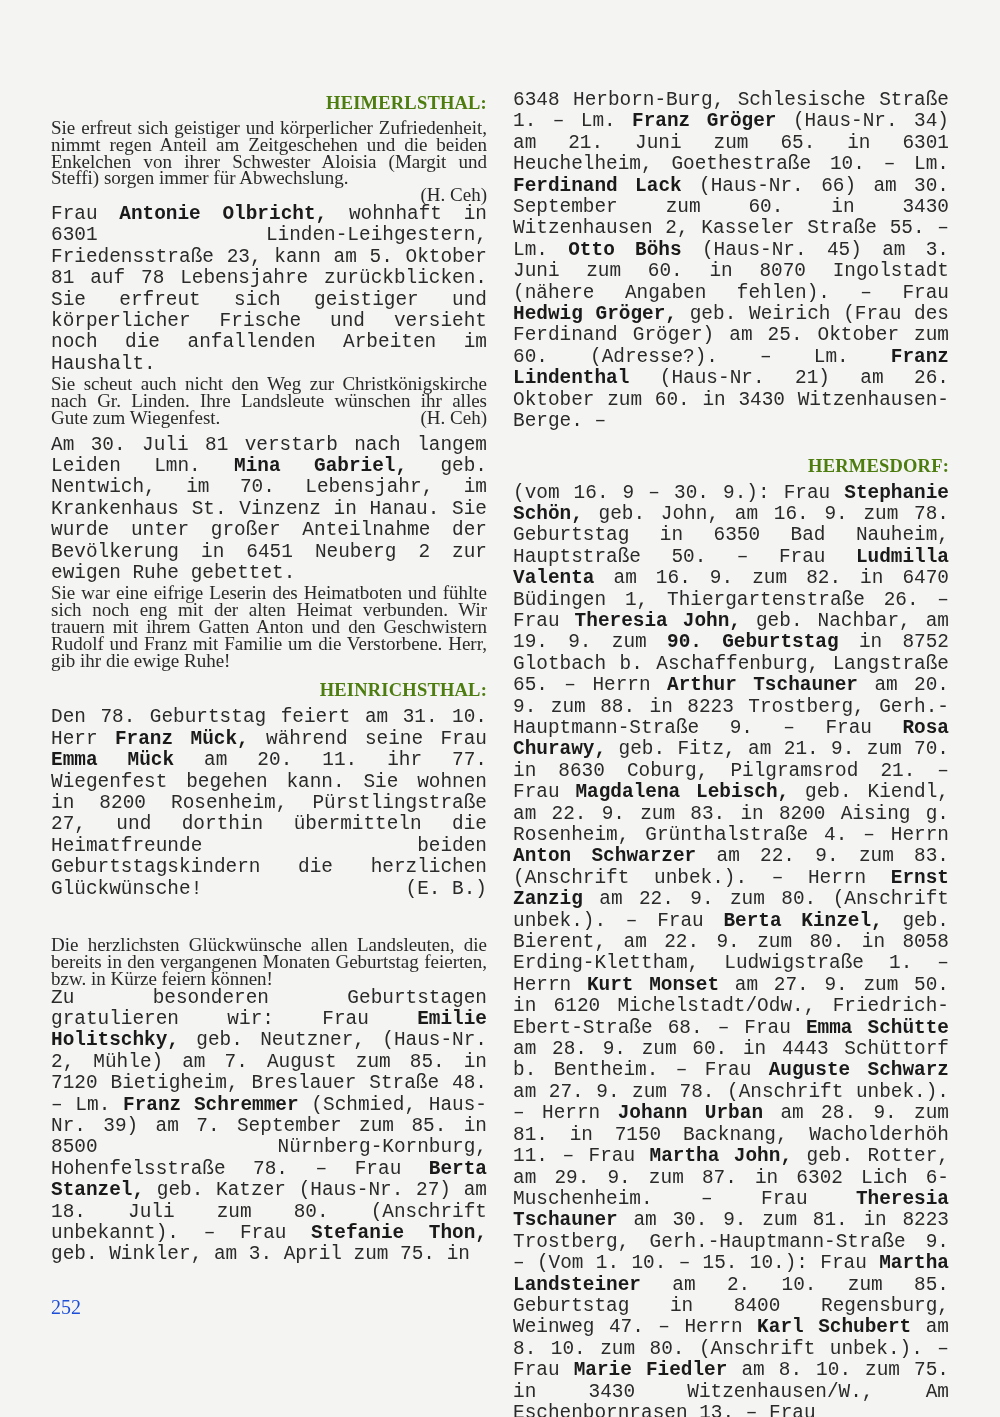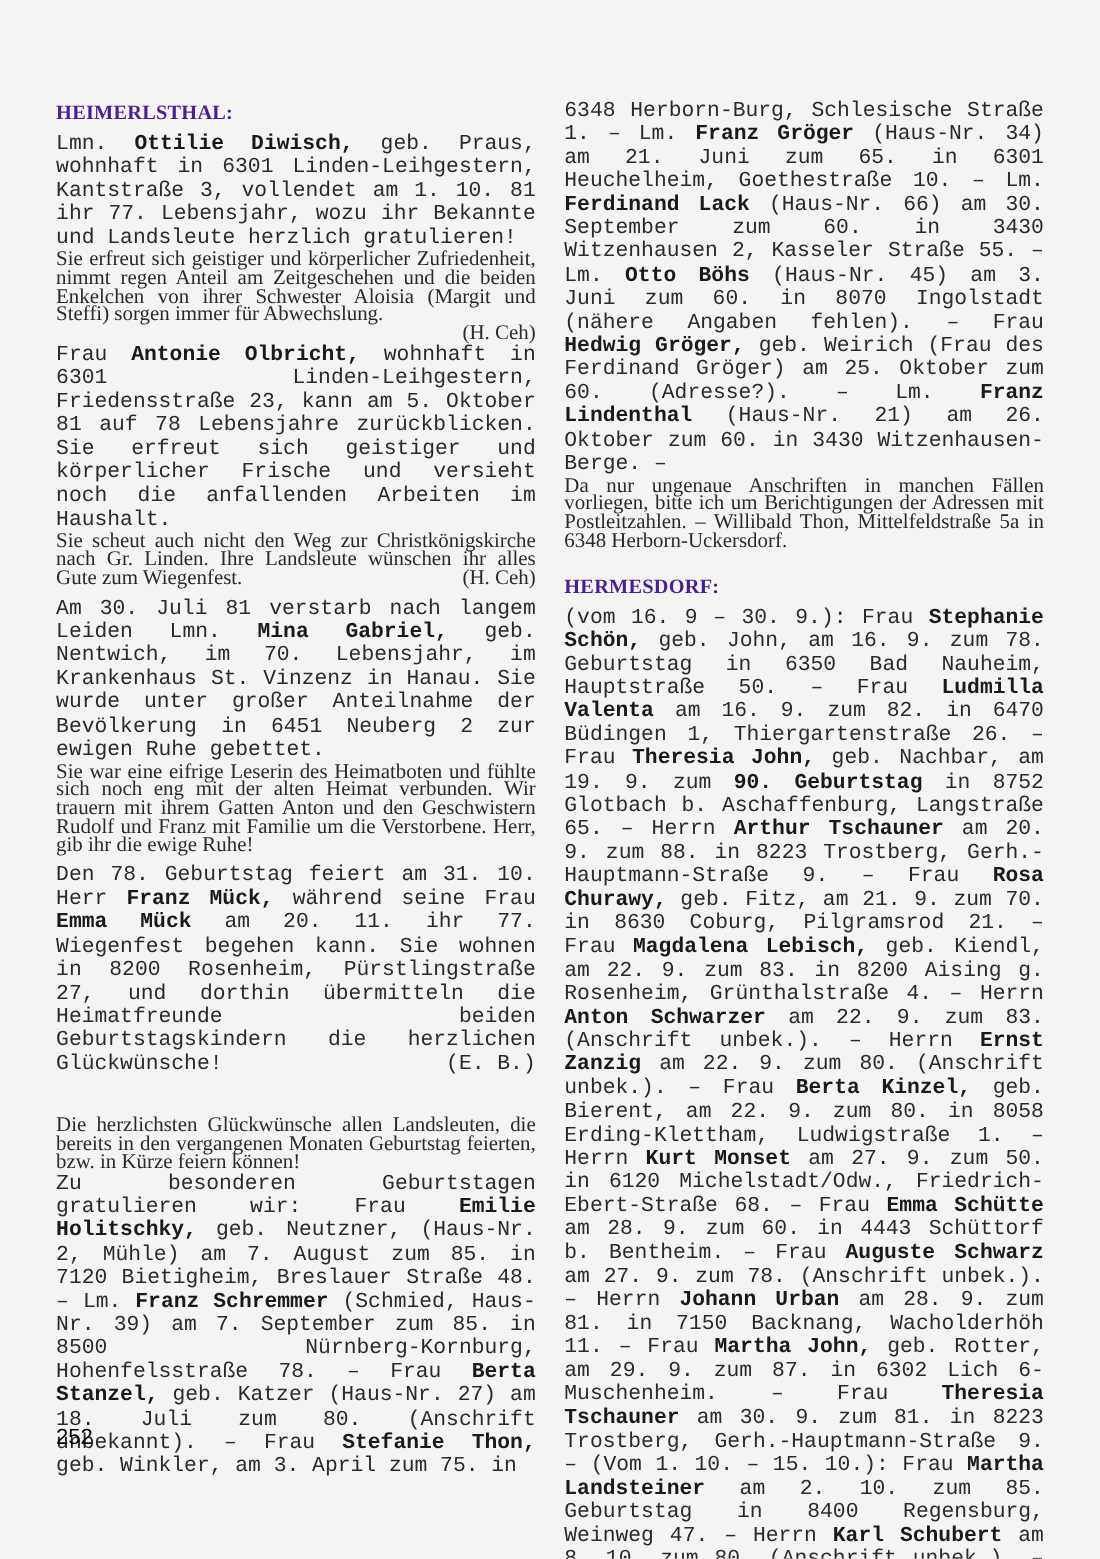--- a/index.html
+++ b/index.html
@@ -18,21 +18,22 @@
   }
   .col-left { left: 51px; }
   .col-right { left: 513px; top: 90px; }
   .heading {
     font-family: "Liberation Serif", "DejaVu Serif", serif;
     font-weight: bold;
     font-size: 18.5px;
     letter-spacing: 0.2px;
     margin: 0 0 4px 0;
     line-height: 26px;
-    color: #4c1d95;
+    color: #4d7c0f;
+    text-align: right;
   }
   .p-main {
     font-family: Liberation Mono, monospace;
     font-size: 19.4px;
     line-height: 21.4px;
     text-align: justify;
     margin: 0;
     hyphens: manual;
   }
   .p-small {
@@ -44,56 +45,55 @@
   }
   .sig { text-align: right; display: block; }
   .sig-inline { float: right; }
   b { font-weight: bold; color: #1a1a1a; }
   .gap-s { height: 8px; }
   .gap-m { height: 20px; }
   .gap-l { height: 36px; }
   .page-number {
     position: absolute;
     left: 51px; top: 1296px;
-    font-family: Liberation Sans, sans-serif;
+    font-family: Liberation Serif, serif;
     font-size: 20px;
-    color: #000000;
+    color: #1d4ed8;
   }
 </style>
 </head>
 <body>
 
 <div class="col col-left">
 
   <div class="heading">HEIMERLSTHAL:</div>
 
-  <p class="p-main"><span>Lmn. </span><b>Ottilie Diwisch,</b><span> geb. Praus, wohnhaft in 6301 Linden-Leihgestern, Kantstraße 3, vollendet am 1. 10. 81 ihr 77. Lebensjahr, wozu ihr Bekannte und Landsleute herzlich gratulieren!</span></p>
   <p class="p-small"><span>Sie erfreut sich geistiger und körperlicher Zufriedenheit, nimmt regen Anteil am Zeitgeschehen und die beiden Enkelchen von ihrer Schwester Aloisia (Margit und Steffi) sorgen immer für Abwechslung.</span><span class="sig">(H. Ceh)</span></p>
 
   <p class="p-main"><span>Frau </span><b>Antonie Olbricht,</b><span> wohnhaft in 6301 Linden-Leihgestern, Friedensstraße 23, kann am 5. Oktober 81 auf 78 Lebensjahre zurückblicken. Sie erfreut sich geistiger und körperlicher Frische und versieht noch die anfallenden Arbeiten im Haushalt.</span></p>
   <p class="p-small"><span>Sie scheut auch nicht den Weg zur Christkönigskirche nach Gr. Linden. Ihre Landsleute wünschen ihr alles Gute zum Wiegenfest.</span> <span class="sig-inline">(H. Ceh)</span></p>
 
   <div class="gap-s"></div>
 
   <p class="p-main"><span>Am 30. Juli 81 verstarb nach langem Leiden Lmn. </span><b>Mina Gabriel,</b><span> geb. Nentwich, im 70. Lebensjahr, im Krankenhaus St. Vinzenz in Hanau. Sie wurde unter großer Anteilnahme der Bevölkerung in 6451 Neuberg 2 zur ewigen Ruhe gebettet.</span></p>
   <p class="p-small"><span>Sie war eine eifrige Leserin des Heimatboten und fühlte sich noch eng mit der alten Heimat verbunden. Wir trauern mit ihrem Gatten Anton und den Geschwistern Rudolf und Franz mit Familie um die Verstorbene. Herr, gib ihr die ewige Ruhe!</span></p>
 
   <div class="gap-s"></div>
 
+  <div class="heading">HEINRICHSTHAL:</div>
   <p class="p-main"><span>Den 78. Geburtstag feiert am 31. 10. Herr </span><b>Franz Mück,</b><span> während seine Frau </span><b>Emma Mück</b><span> am 20. 11. ihr 77. Wiegenfest begehen kann. Sie wohnen in 8200 Rosenheim, Pürstlingstraße 27, und dorthin übermitteln die Heimatfreunde beiden Geburtstagskindern die herzlichen Glückwünsche!</span> <span class="sig-inline">(E. B.)</span></p>
 
   <div class="gap-l"></div>
 
   <p class="p-small">Die herzlichsten Glückwünsche allen Landsleuten, die bereits in den vergangenen Monaten Geburtstag feierten, bzw. in Kürze feiern können!</p>
   <p class="p-main"><span>Zu besonderen Geburtstagen gratulieren wir: Frau </span><b>Emilie Holitschky,</b><span> geb. Neutzner, (Haus-Nr. 2, Mühle) am 7. August zum 85. in 7120 Bietigheim, Breslauer Straße 48. – Lm. </span><b>Franz Schremmer</b><span> (Schmied, Haus-Nr. 39) am 7. September zum 85. in 8500 Nürnberg-Kornburg, Hohenfelsstraße 78. – Frau </span><b>Berta Stanzel,</b><span> geb. Katzer (Haus-Nr. 27) am 18. Juli zum 80. (Anschrift unbekannt). – Frau </span><b>Stefanie Thon,</b><span> geb. Winkler, am 3. April zum 75. in</span></p>
 </div>
 
 <div class="col col-right">
   <p class="p-main"><span>6348 Herborn-Burg, Schlesische Straße 1. – Lm. </span><b>Franz Gröger</b><span> (Haus-Nr. 34) am 21. Juni zum 65. in 6301 Heuchelheim, Goethestraße 10. – Lm. </span><b>Ferdinand Lack</b><span> (Haus-Nr. 66) am 30. September zum 60. in 3430 Witzenhausen 2, Kasseler Straße 55. – Lm. </span><b>Otto Böhs</b><span> (Haus-Nr. 45) am 3. Juni zum 60. in 8070 Ingolstadt (nähere Angaben fehlen). – Frau </span><b>Hedwig Gröger,</b><span> geb. Weirich (Frau des Ferdinand Gröger) am 25. Oktober zum 60. (Adresse?). – Lm. </span><b>Franz Lindenthal</b><span> (Haus-Nr. 21) am 26. Oktober zum 60. in 3430 Witzenhausen-Berge. –</span></p>
-  <p class="p-small">Da nur ungenaue Anschriften in manchen Fällen vorliegen, bitte ich um Berichtigungen der Adressen mit Postleitzahlen. – Willibald Thon, Mittelfeldstraße 5a in 6348 Herborn-Uckersdorf.</p>
 
   <div class="gap-m"></div>
 
   <div class="heading">HERMESDORF:</div>
   <p class="p-main" id="hermesdorf-list"><span>(vom 16. 9 – 30. 9.): Frau </span><b>Stephanie Schön,</b><span> geb. John, am 16. 9. zum 78. Geburtstag in 6350 Bad Nauheim, Hauptstraße 50. – Frau </span><b>Ludmilla Valenta</b><span> am 16. 9. zum 82. in 6470 Büdingen 1, Thiergartenstraße 26. – Frau </span><b>Theresia John,</b><span> geb. Nachbar, am 19. 9. zum </span><b>90. Geburtstag</b><span> in 8752 Glotbach b. Aschaffenburg, Langstraße 65. – Herrn </span><b>Arthur Tschauner</b><span> am 20. 9. zum 88. in 8223 Trostberg, Gerh.-Hauptmann-Straße 9. – Frau </span><b>Rosa Churawy,</b><span> geb. Fitz, am 21. 9. zum 70. in 8630 Coburg, Pilgramsrod 21. – Frau </span><b>Magdalena Lebisch,</b><span> geb. Kiendl, am 22. 9. zum 83. in 8200 Aising g. Rosenheim, Grünthalstraße 4. – Herrn </span><b>Anton Schwarzer</b><span> am 22. 9. zum 83. (Anschrift unbek.). – Herrn </span><b>Ernst Zanzig</b><span> am 22. 9. zum 80. (Anschrift unbek.). – Frau </span><b>Berta Kinzel,</b><span> geb. Bierent, am 22. 9. zum 80. in 8058 Erding-Klettham, Ludwigstraße 1. – Herrn </span><b>Kurt Monset</b><span> am 27. 9. zum 50. in 6120 Michelstadt/Odw., Friedrich-Ebert-Straße 68. – Frau </span><b>Emma Schütte</b><span> am 28. 9. zum 60. in 4443 Schüttorf b. Bentheim. – Frau </span><b>Auguste Schwarz</b><span> am 27. 9. zum 78. (Anschrift unbek.). – Herrn </span><b>Johann Urban</b><span> am 28. 9. zum 81. in 7150 Backnang, Wacholderhöh 11. – Frau </span><b>Martha John,</b><span> geb. Rotter, am 29. 9. zum 87. in 6302 Lich 6-Muschenheim. – Frau </span><b>Theresia Tschauner</b><span> am 30. 9. zum 81. in 8223 Trostberg, Gerh.-Hauptmann-Straße 9. – (Vom 1. 10. – 15. 10.): Frau </span><b>Martha Landsteiner</b><span> am 2. 10. zum 85. Geburtstag in 8400 Regensburg, Weinweg 47. – Herrn </span><b>Karl Schubert</b><span> am 8. 10. zum 80. (Anschrift unbek.). – Frau </span><b>Marie Fiedler</b><span> am 8. 10. zum 75. in 3430 Witzenhausen/W., Am Eschenbornrasen 13. – Frau</span></p>
 </div>
 
 <div class="page-number">252</div>
 
 </body></html>

